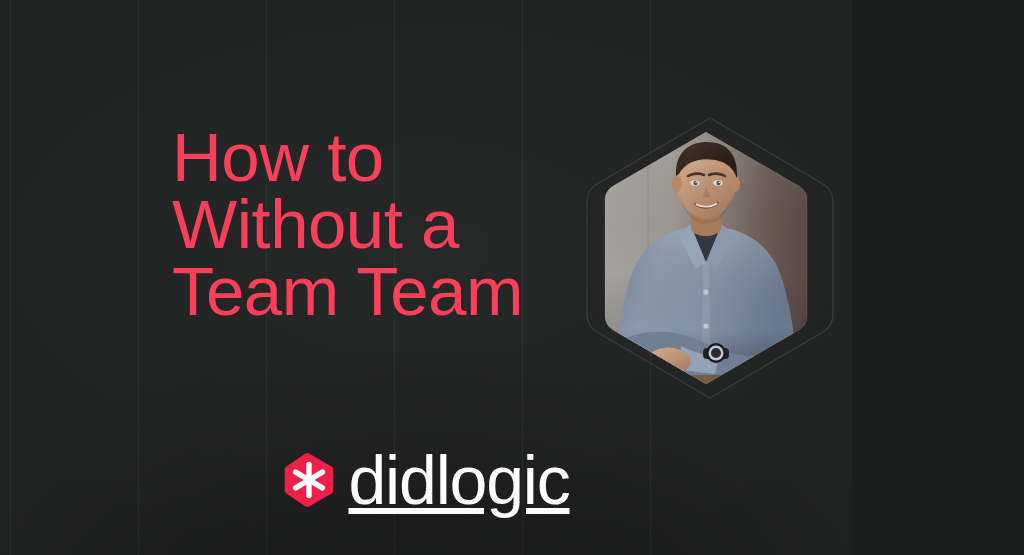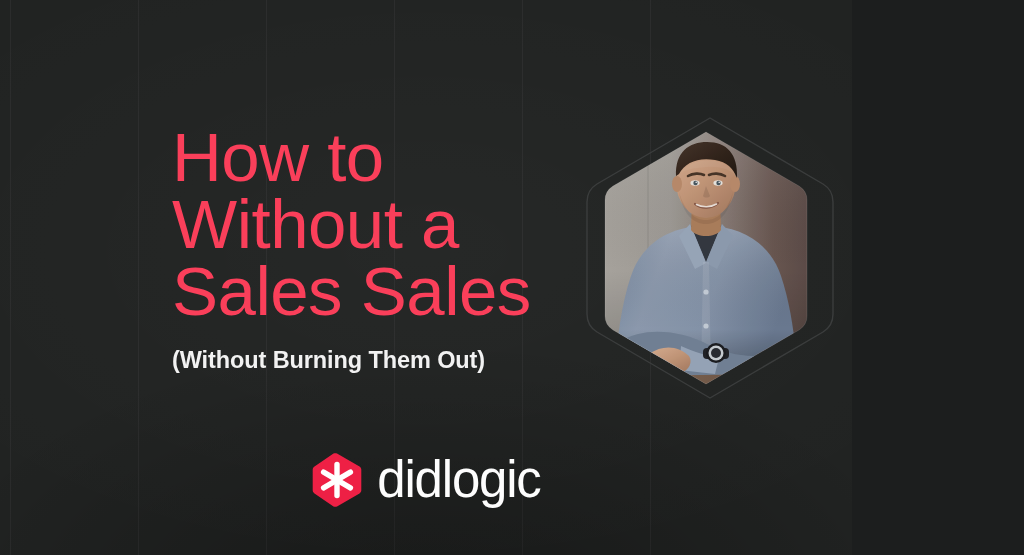--- a/index.html
+++ b/index.html
@@ -109,40 +109,40 @@
   }
   .logo-mark {
     width: 52px;
     height: 56px;
     flex: 0 0 auto;
   }
   .logo-mark svg { display: block; }
   .logo-word {
     color: #fdfdfd;
     font-family: "Liberation Sans", sans-serif;
-    font-size: 51px;
+    font-size: 68px;
     line-height: 52px;
     font-weight: 400;
     letter-spacing: -1.2px;
+    text-decoration: underline;
   }
 </style>
 </head>
 <body>
 
 <div class="card">
 
   <div class="vignette"></div>
 
   <div class="headline-block">
     <h1 class="headline">
       <span class="hl-line">How to</span>
       <span class="hl-line">Without a</span>
-      <span class="hl-line">Sales Sales</span>
+      <span class="hl-line">Team Team</span>
     </h1>
-    <p class="subtitle">(Without Burning Them Out)</p>
   </div>
 
   <div class="portrait-wrap">
 
     <div class="hex-ring">
       <svg width="270" height="300" viewBox="0 0 270 300" fill="none">
         <path d="M135 10 L248 76 Q258 82 258 94 L258 206 Q258 218 248 224 L135 290 Q135 290 135 290 L22 224 Q12 218 12 206 L12 94 Q12 82 22 76 Z" stroke="#3b3d3d" stroke-width="1.4" fill="none" stroke-linejoin="round"></path>
       </svg>
     </div>
 

